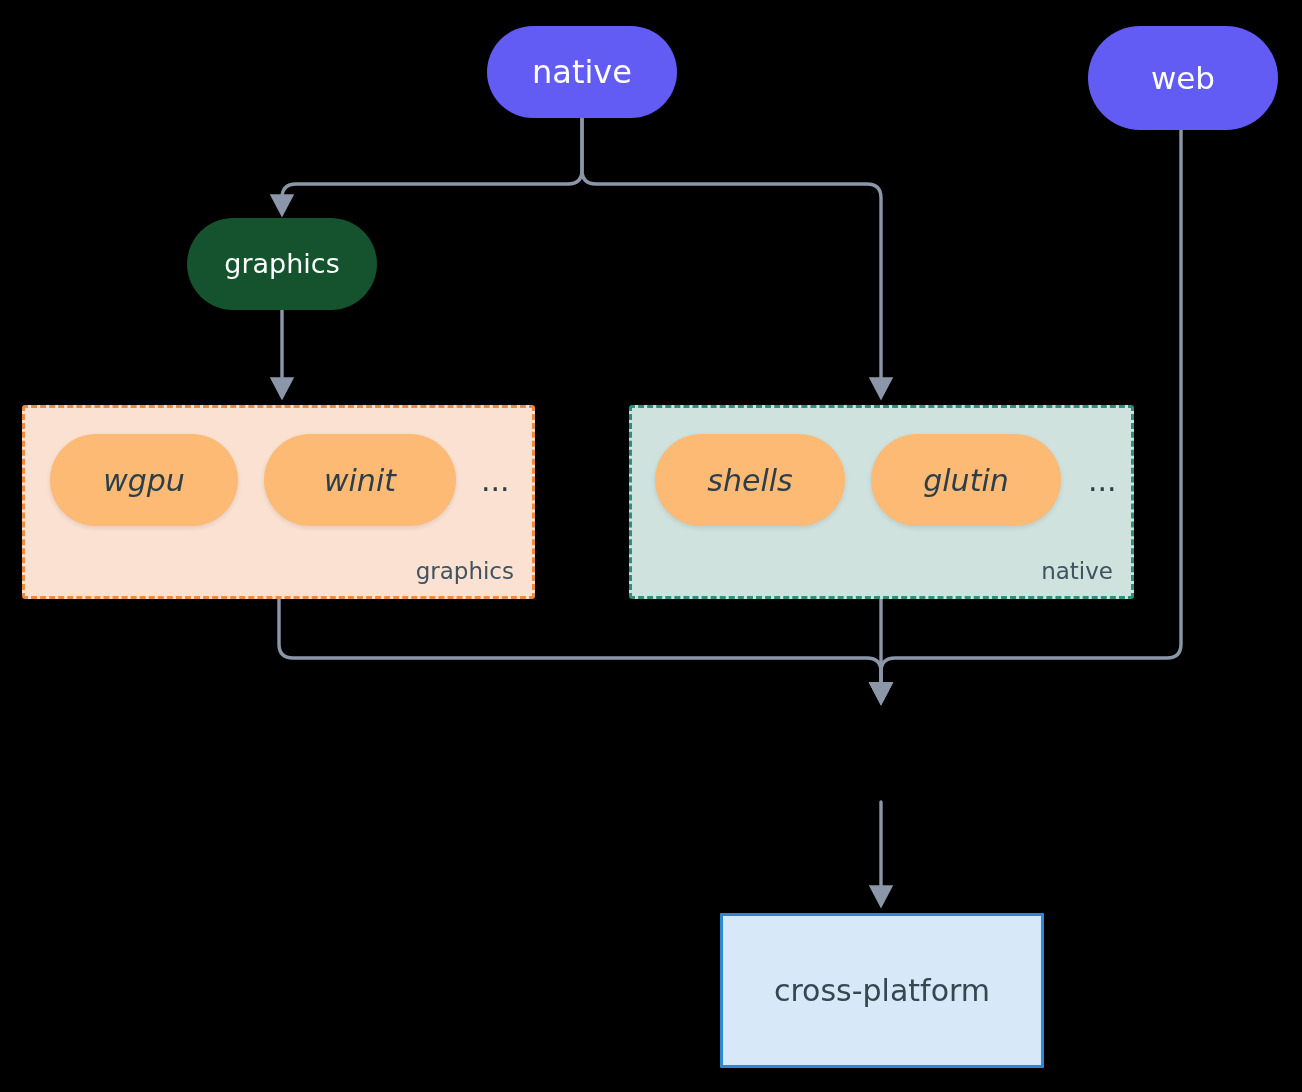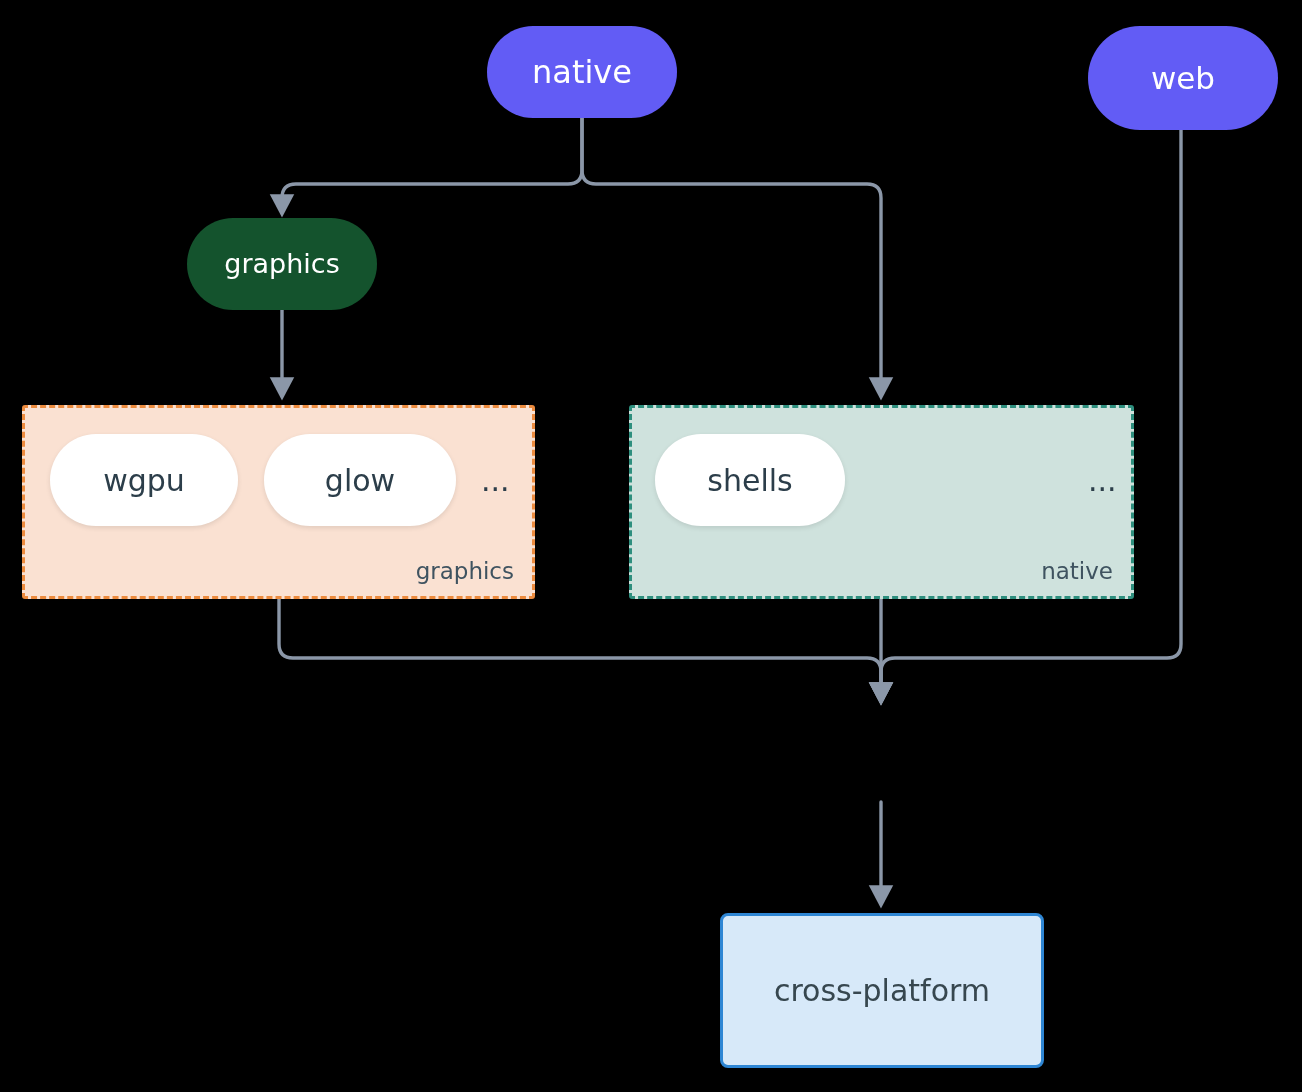--- a/index.html
+++ b/index.html
@@ -72,21 +72,21 @@
     color: #ffffff;
     font-size: 31px;
   }
 
   
   .n-app {
     left: 720px; top: 913px;
     width: 324px; height: 155px;
     background: #d7e9f9;
     border: 3px solid #2e86d4;
-    border-radius: 8px;
+    border-radius: 1px;
     color: #37474f;
     font-size: 30px;
     flex-direction: column;
     padding: 0 12px;
   }
   .n-app .line { display: block; }
 
   
   .cluster {
     position: absolute;
@@ -113,27 +113,28 @@
     background: #cfe2dd;
     border: 3px dashed #2e8f7e;
   }
 
   
   .pill {
     position: absolute;
     display: flex;
     align-items: center;
     justify-content: center;
-    background: #ffffff;
+    background: #fdba74;
     border-radius: 999px;
     color: #2c3e4a;
     font-size: 30px;
     box-shadow: 0 2px 5px rgba(0,0,0,0.10);
     box-sizing: border-box;
     white-space: pre;
+    font-style: italic;
   }
   .p-wgpu   { left: 50px;  top: 434px; width: 188px; height: 92px; }
   .p-glow   { left: 264px; top: 434px; width: 192px; height: 92px; }
   .p-winit  { left: 655px; top: 434px; width: 190px; height: 92px; }
   .p-glutin { left: 871px; top: 434px; width: 190px; height: 92px; }
 
   
   .ellipsis {
     position: absolute;
     color: #2c3e4a;
@@ -176,24 +177,25 @@
 
   <div class="cluster c-renderers">
     <span class="cluster-title">graphics</span>
   </div>
 
   <div class="cluster c-shells">
     <span class="cluster-title">native</span>
   </div>
 
   <div class="pill p-wgpu">wgpu</div>
-  <div class="pill p-glow">glow</div>
+  <div class="pill p-glow">winit</div>
   <div class="ellipsis e-renderers">...</div>
 
   <div class="pill p-winit">shells</div>
+  <div class="pill p-glutin">glutin</div>
   <div class="ellipsis e-shells">...</div>
 
   <div class="node stadium n-native">
     <span class="node-label">native</span>
   </div>
 
   <div class="node stadium n-web">
     <span class="node-label">web</span>
   </div>
 

